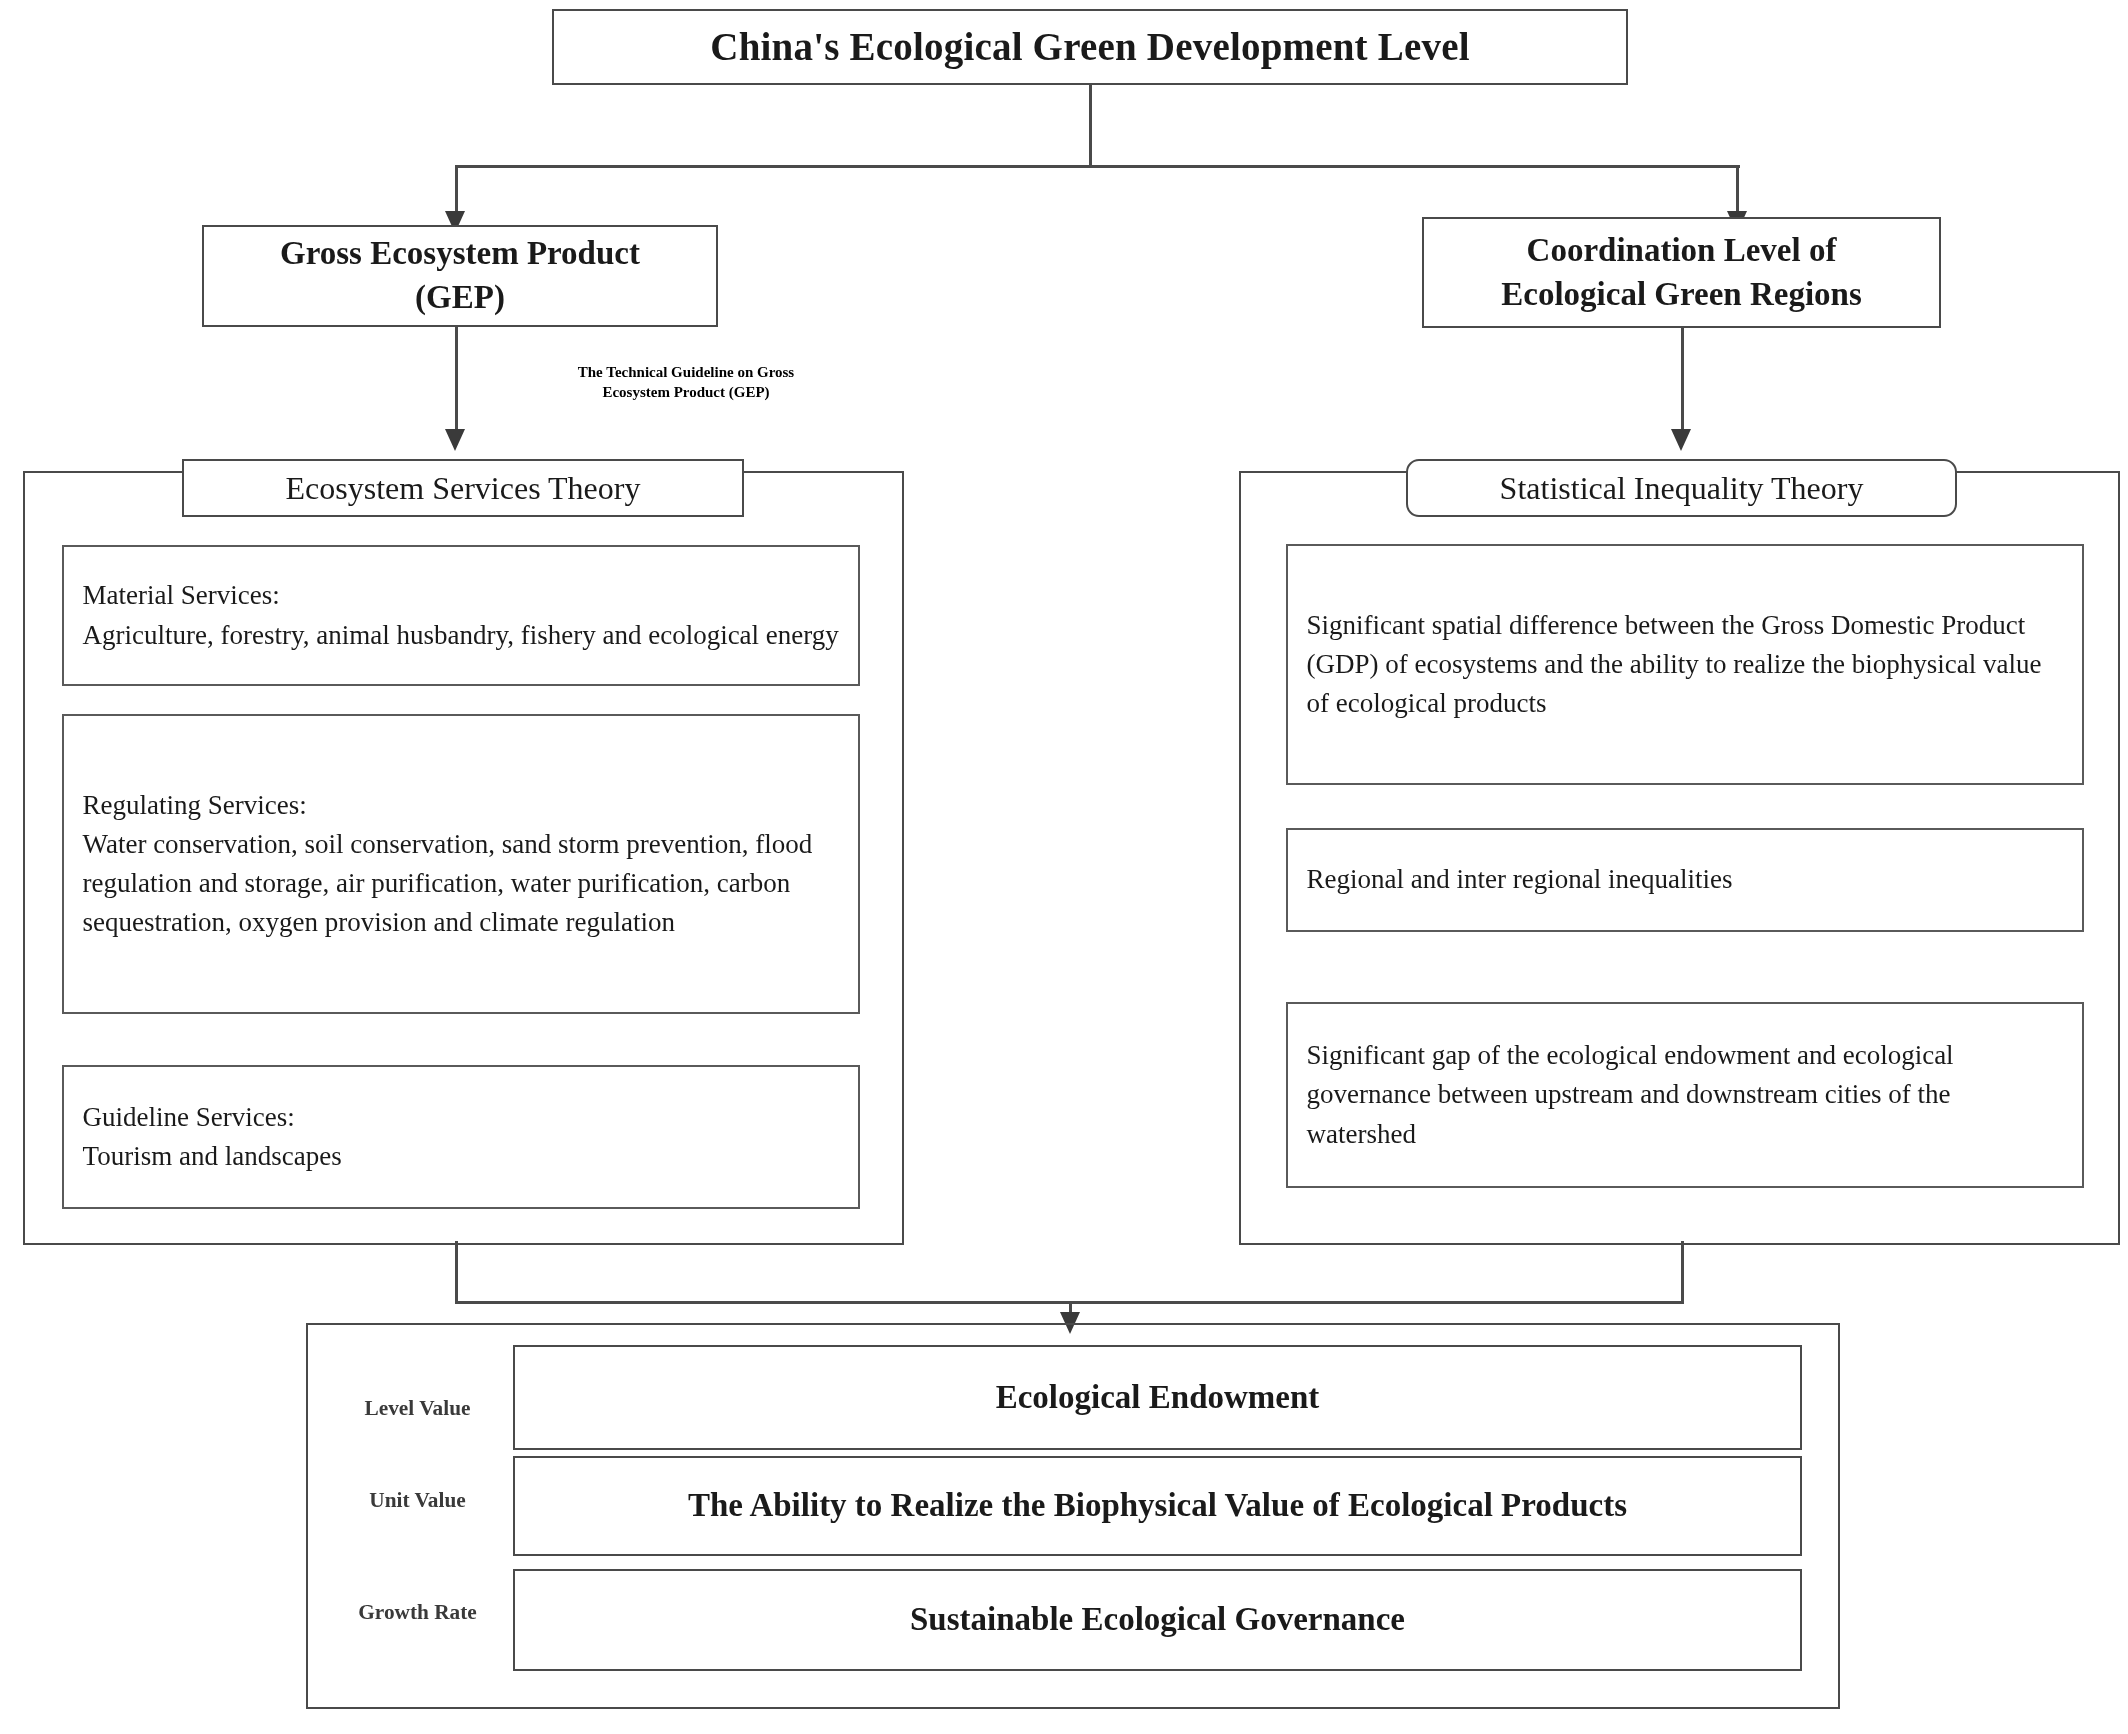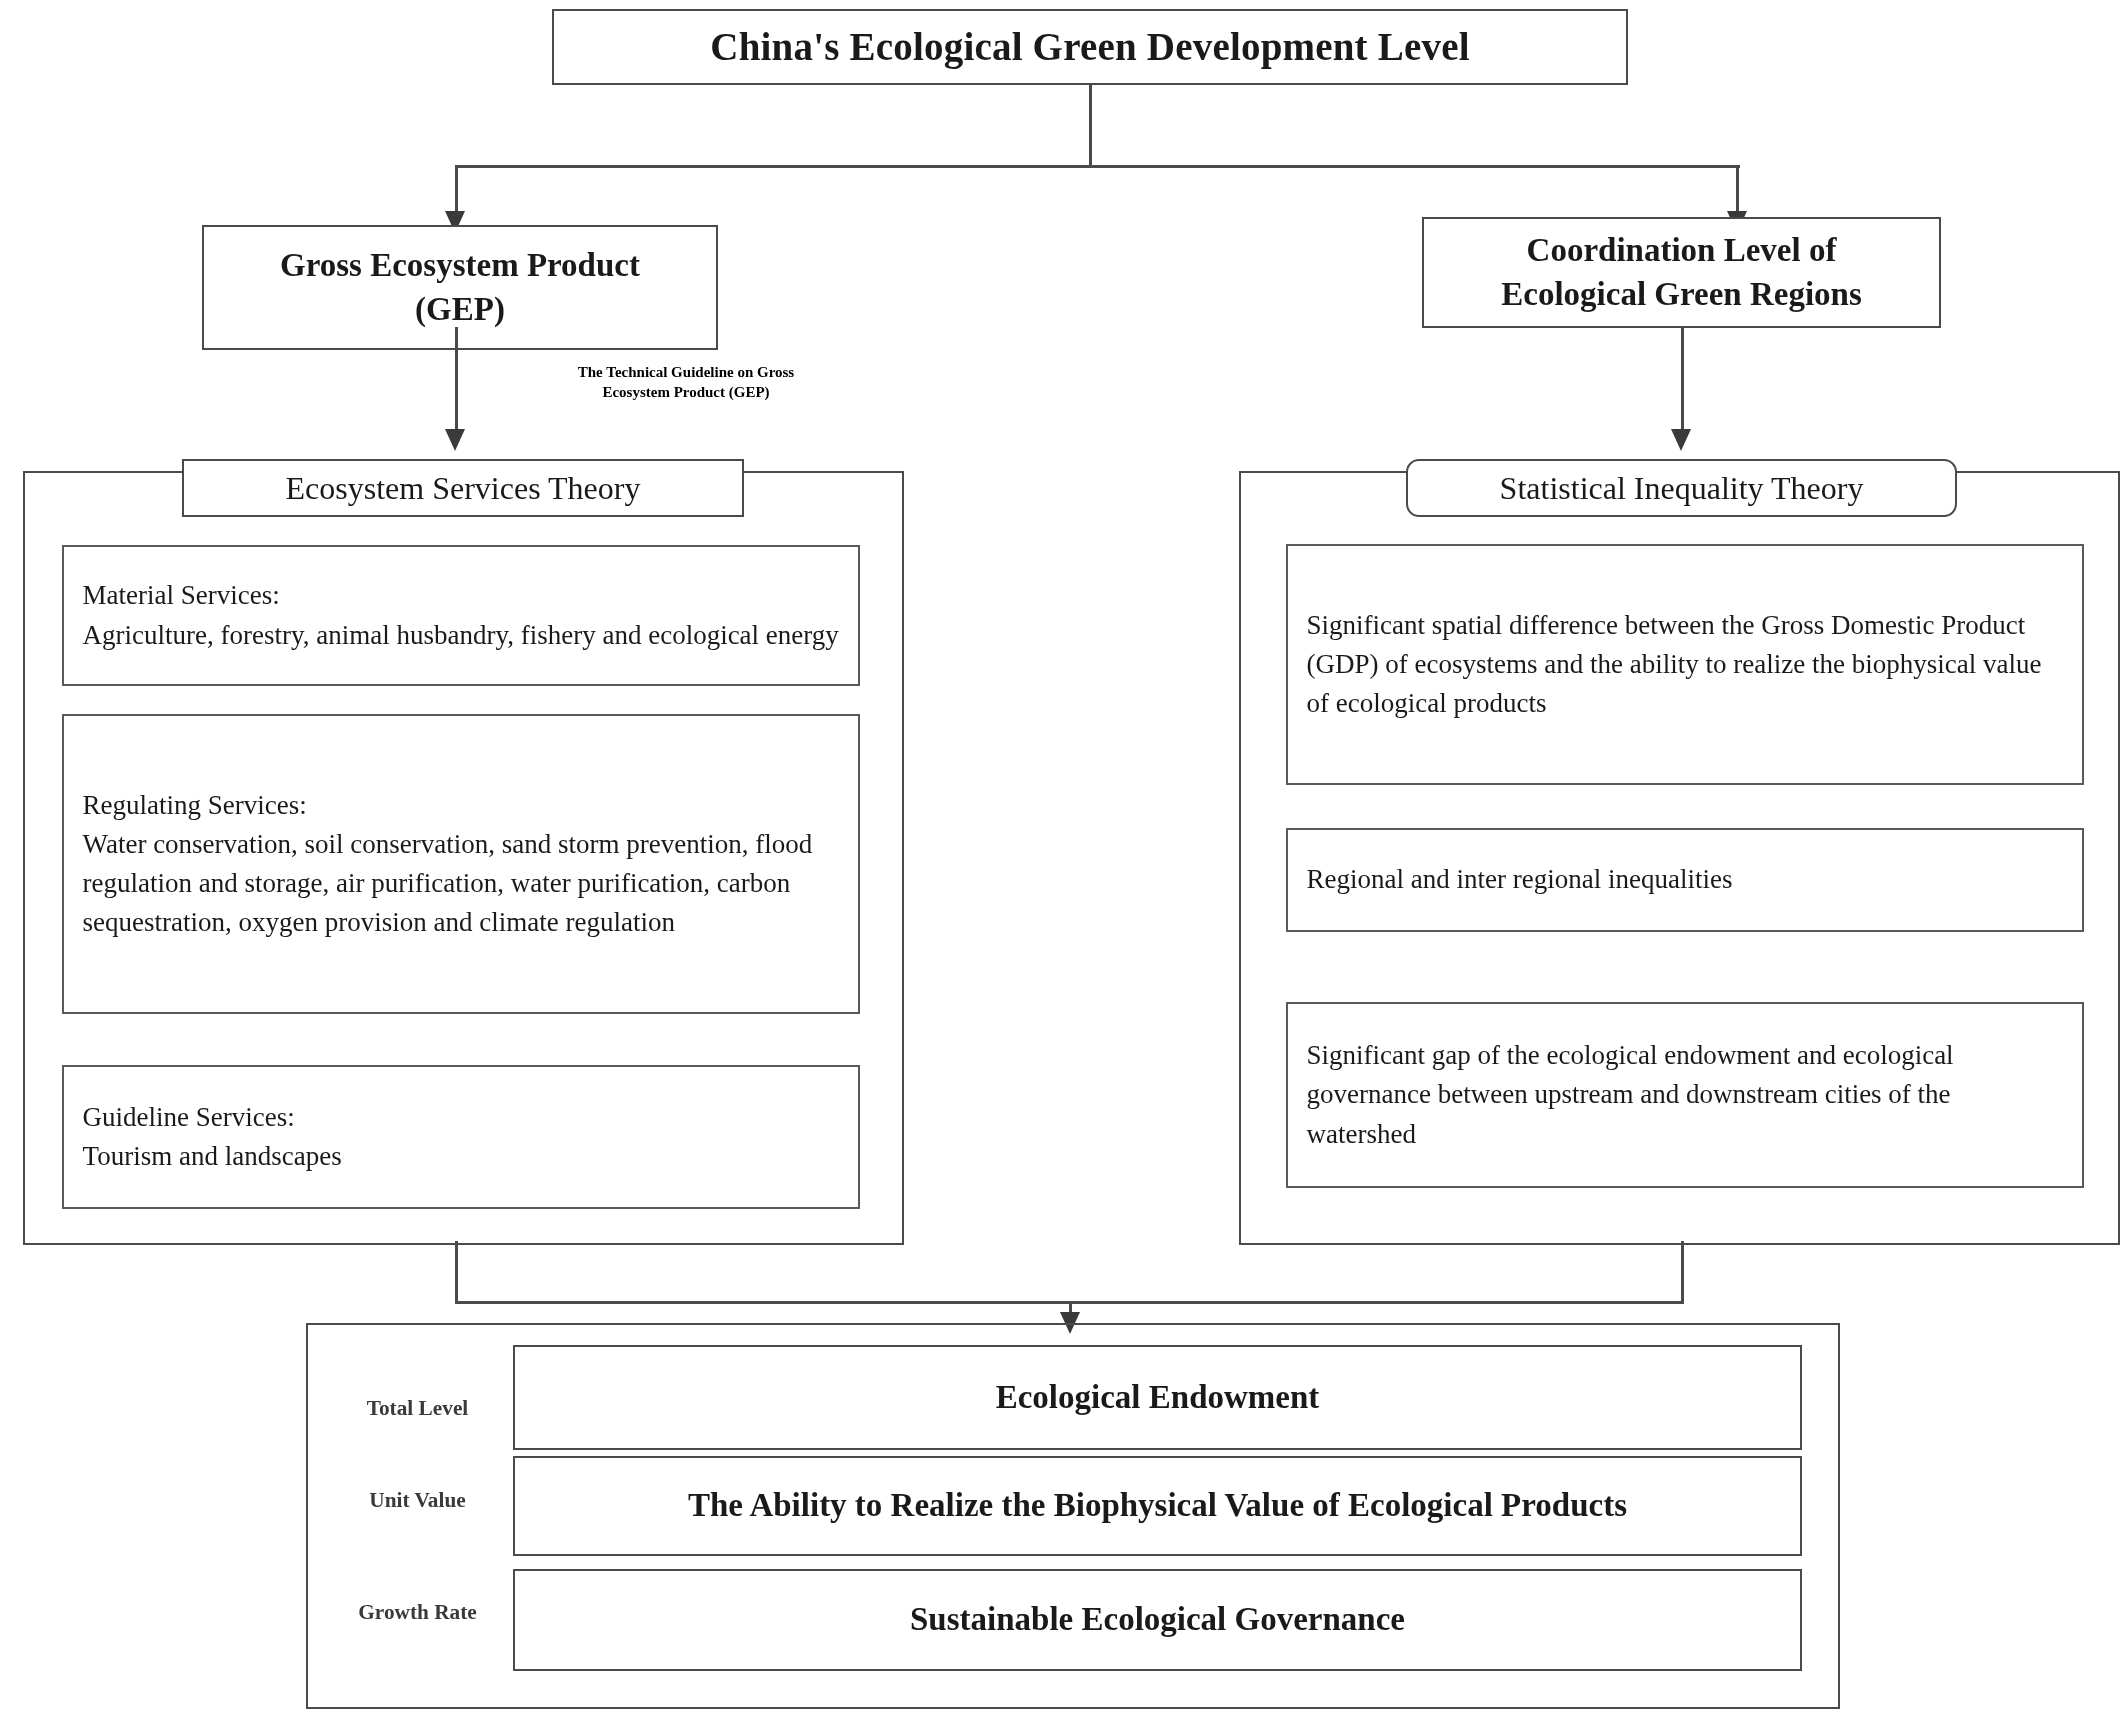--- a/index.html
+++ b/index.html
@@ -127,21 +127,21 @@
   <div class="ln ln-v" style="left:1089px; top:85px; width:2.8px; height:82px;"></div>
 
   <div class="ln ln-h" style="left:455px; top:165px; width:1285px; height:2.8px;"></div>
 
   <div class="ln ln-v" style="left:455px; top:165px; width:2.8px; height:51px;"></div>
   <div class="arrowhead" style="left:445px; top:211px;"></div>
 
   <div class="ln ln-v" style="left:1736px; top:165px; width:2.8px; height:51px;"></div>
   <div class="arrowhead" style="left:1727px; top:211px;"></div>
 
-  <div class="box level2-box" style="left:202px; top:225px; width:516px; height:125px; white-space:pre-line;">
+  <div class="box level2-box" style="left:202px; top:225px; width:516px; height:102px; white-space:pre-line;">
     <span>Gross Ecosystem Product
 (GEP)</span>
   </div>
 
   <div class="box level2-box" style="left:1422px; top:217px; width:519px; height:111px; white-space:pre-line;justify-content:center;">
     <span>Coordination Level of
 Ecological Green Regions</span>
   </div>
 
   <div class="ln ln-v" style="left:455px; top:327px; width:2.8px; height:107px;"></div>
@@ -198,21 +198,21 @@
   </div>
 
   <div class="ln ln-v" style="left:455px; top:1241px; width:2.8px; height:63px;"></div>
   <div class="ln ln-v" style="left:1681px; top:1241px; width:2.8px; height:63px;"></div>
   <div class="ln ln-h" style="left:455px; top:1301px; width:1229px; height:2.8px;"></div>
   <div class="ln ln-v" style="left:1069px; top:1301px; width:2.8px; height:18.6px;"></div>
   <div class="arrowhead" style="left:1060px; top:1312px;"></div>
 
   <div class="bottom-panel" style="position:absolute; left:306px; top:1323px; width:1530px; height:382px;"></div>
 
-  <div class="row-label" style="left:334px; top:1364px; width:167px; height:89px;">Total Level</div>
+  <div class="row-label" style="left:334px; top:1364px; width:167px; height:89px;">Level Value</div>
   <div class="box result-box" style="left:513px; top:1345px; width:1289px; height:105px;">
     <span>Ecological Endowment</span>
   </div>
 
   <div class="row-label" style="left:334px; top:1456px; width:167px; height:89px;text-align:center;">Unit Value</div>
   <div class="box result-box" style="left:513px; top:1456px; width:1289px; height:100px;">
     <span>The Ability to Realize the Biophysical Value of Ecological Products</span>
   </div>
 
   <div class="row-label" style="left:334px; top:1568px; width:167px; height:89px;">Growth Rate</div>

